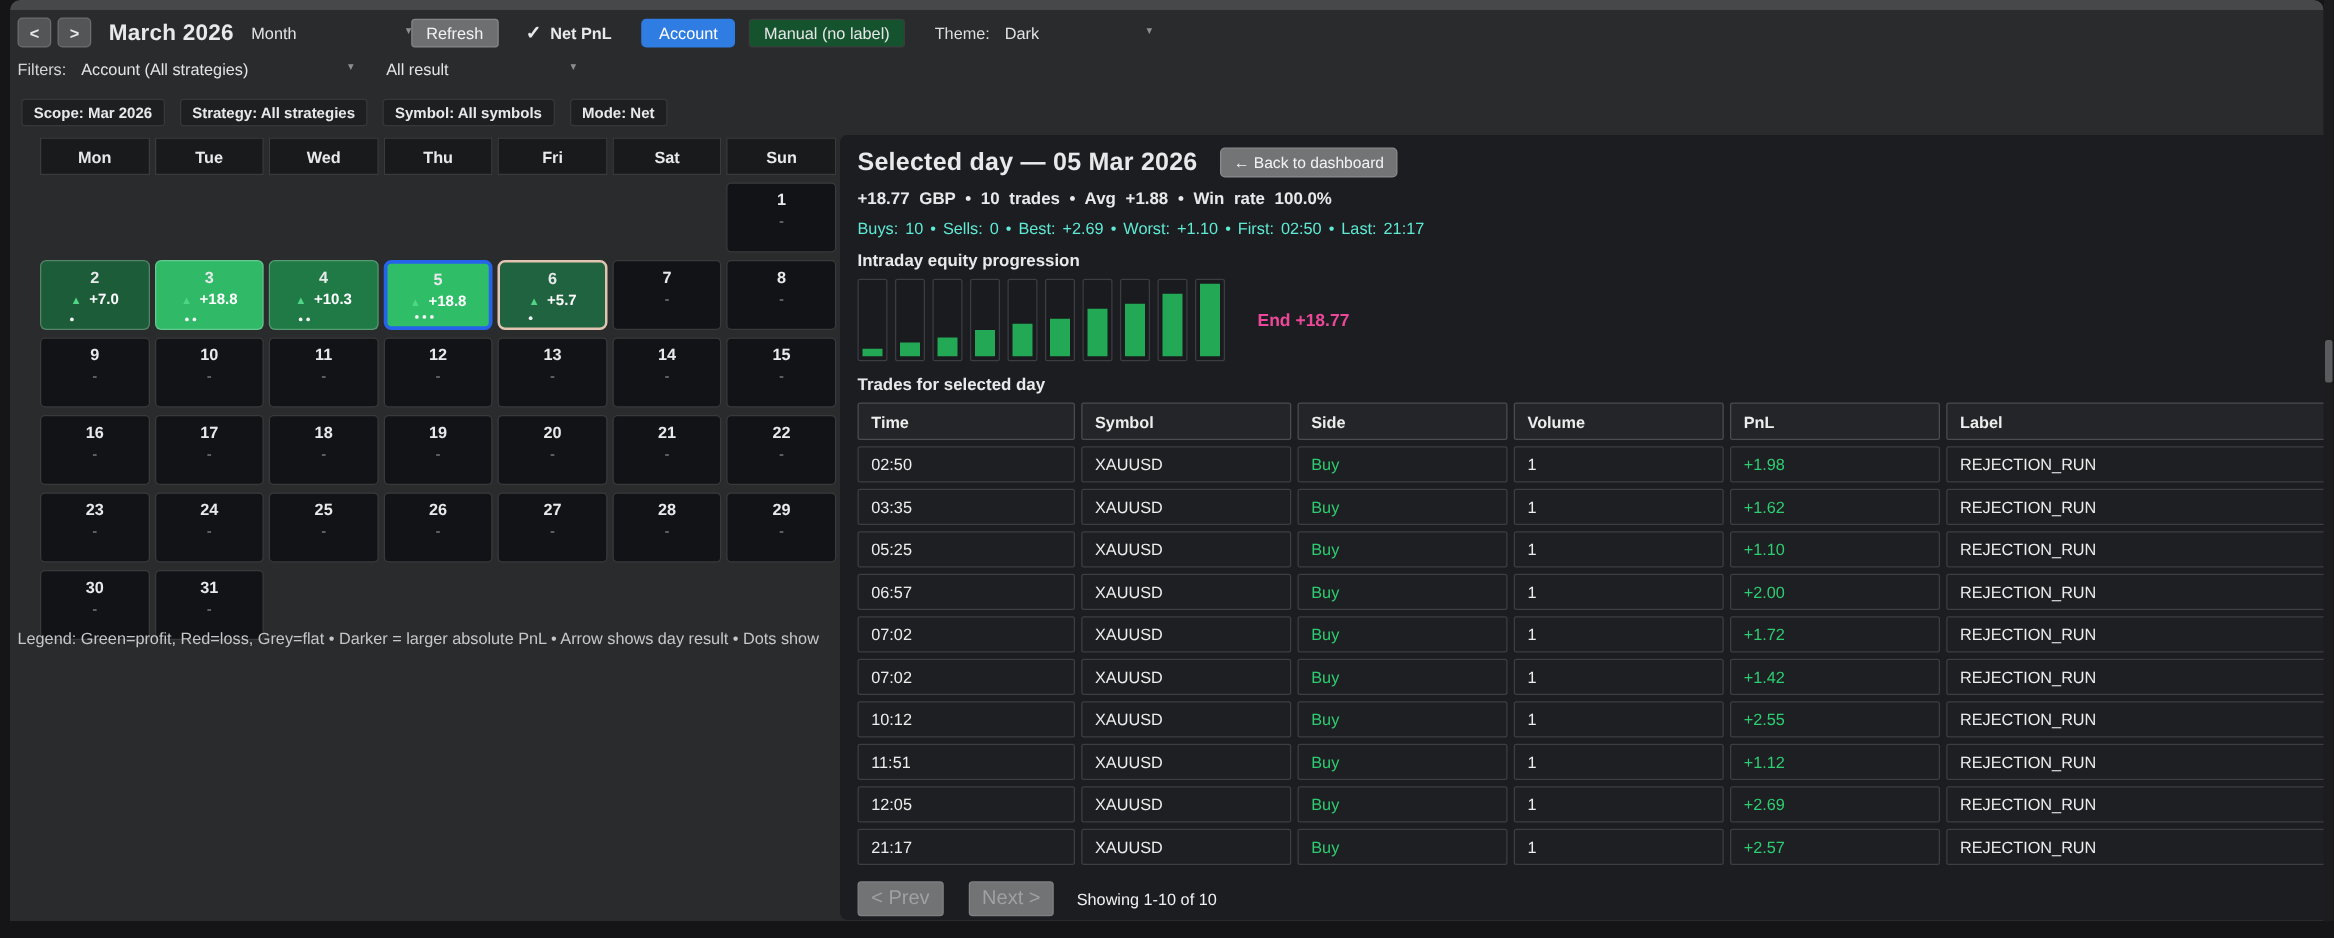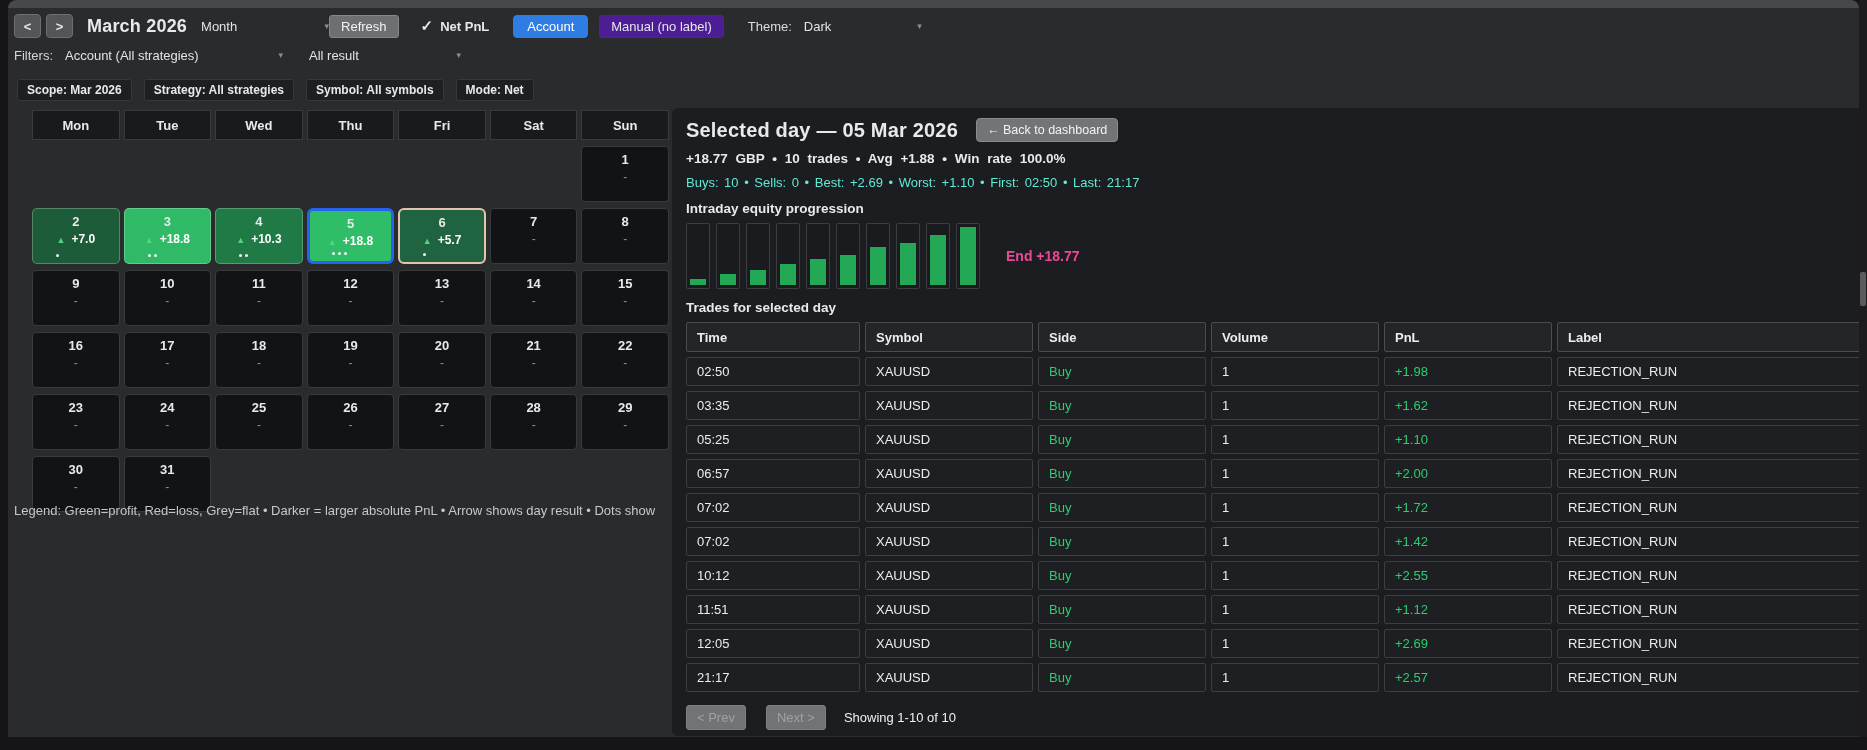--- a/index.html
+++ b/index.html
@@ -9,30 +9,30 @@
   .window { position:absolute; left:8px; top:0; width:1851px; height:737px;
             background:#2a2b2d; border-radius:8px 8px 0 0; overflow:hidden; }
   .titlebar { position:absolute; left:0; top:0; width:100%; height:8px; background:#47484a; border-radius:8px 8px 0 0; }
 
   
   .toolbar { position:absolute; left:6px; top:13px; height:26px; display:flex; align-items:center; white-space:nowrap; }
   .navbtn { width:27px; height:24px; background:#545557; border:1px solid #6d6e70; border-radius:4px;
             color:#e6e7e9; font-size:13px; font-weight:bold; display:flex; align-items:center; justify-content:center; cursor:pointer; }
   .navbtn + .navbtn { margin-left:5px; }
   .month-title { font-size:18px; font-weight:bold; margin-left:14px; letter-spacing:.2px; }
-  .select { display:flex; align-items:center; justify-content:space-between; color:#e2e3e5; font-size:13px; cursor:pointer; }
+  .select { display:flex; justify-content:space-between; color:#e2e3e5; font-size:13px; cursor:pointer; }
   .caret { color:#8e8f91; font-size:9px; }
   .sel-period { width:128px; margin-left:14px; }
   .btn-refresh { background:#6e6f71; border:1px solid #85868a; border-radius:3px;
                  color:#f2f3f5; font-size:13px; padding:3px 11px; cursor:pointer; }
   .netpnl { display:flex; align-items:center; margin-left:22px; font-size:13px; font-weight:bold; cursor:pointer; }
   .netpnl .check { font-size:15px; font-weight:bold; margin-right:7px; }
   .btn-account { margin-left:24px; background:#2f7de2; border:1px solid #2f7de2; border-radius:4px;
                  color:#fff; font-size:13px; padding:3px 13px; cursor:pointer; }
-  .btn-manual { margin-left:11px; background:#4c1d95; border:1px solid #3b3c3e; border-radius:3px;
+  .btn-manual { margin-left:11px; background:#14532d; border:1px solid #3b3c3e; border-radius:3px;
                 color:#e6e7e9; font-size:13px; padding:3px 11px; cursor:pointer; }
   .theme-label { margin-left:24px; font-size:13px; color:#dcdddf; }
   .sel-theme { width:118px; margin-left:12px; }
 
   
   .filters { position:absolute; left:6px; top:45px; height:20px; display:flex; align-items:center; font-size:13px; }
   .filters .flabel { color:#d4d5d7; }
   .sel-strategy { width:218px; margin-left:12px; }
   .sel-symbols { width:152px; margin-left:26px; }
 
@@ -76,21 +76,21 @@
   .tbl { margin-top:7px; }
   .tbl-row { display:grid; grid-template-columns:174px 168px 168px 168px 168px 1fr; gap:5px; margin-top:5px; }
   .tbl-row:first-child { margin-top:0; }
   .cell { height:29px; display:flex; align-items:center; padding-left:10px; font-size:13px;
           background:#1d1f22; border:1px solid #3c3e42; border-radius:2px; color:#eceded; }
   .cell.hdr { height:30px; background:#232528; border-color:#4a4c50; font-weight:bold; }
   .cell.green { color:#2ecc71; }
 
   .pager { margin-top:13px; display:flex; align-items:center; }
   .btn-page { background:#717375; border:1px solid #7e8082; border-radius:3px; color:#9fa1a3;
-              font-size:13px; padding:4px 10px; cursor:default; }
+              font-size:16px; padding:4px 10px; cursor:default; }
   .btn-page + .btn-page { margin-left:20px; }
   .pager-status { margin-left:18px; font-size:13px; color:#f0f1f3; }
 
   
   .scroll-gutter { position:absolute; left:1859px; top:0; width:8px; height:750px; background:#1c1c1e; }
   .scroll-thumb { position:absolute; left:1px; top:272px; width:6px; height:34px; background:#5a5b5e; border-radius:2px; }
   .bottom-strip { position:absolute; left:0; top:737px; width:100%; height:13px; background:#151517; }
 </style>
 </head>
 <body>

